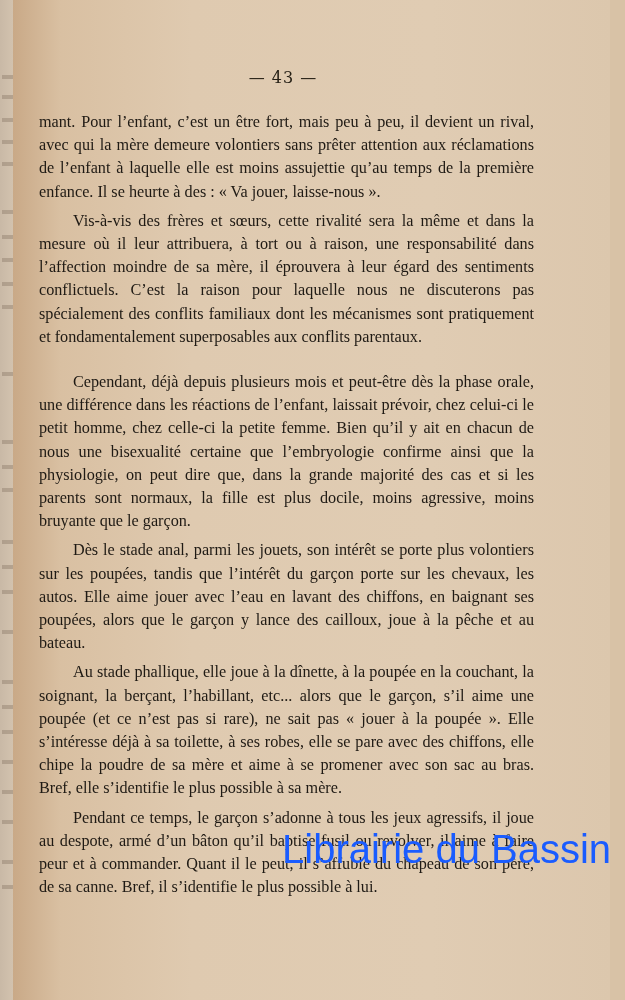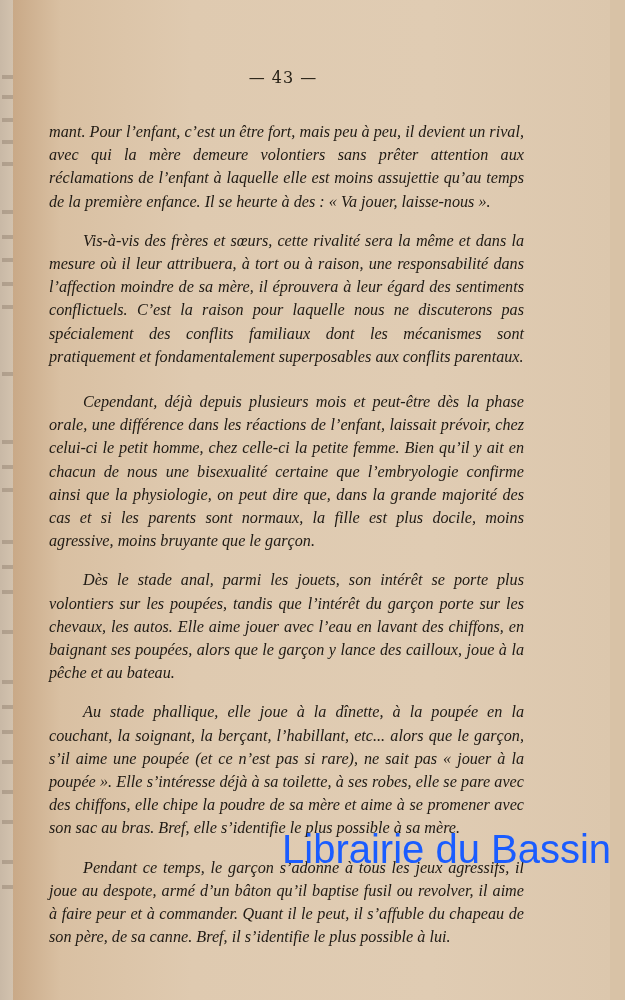--- a/index.html
+++ b/index.html
@@ -24,21 +24,21 @@
     position:absolute; top:68px; left:0; width:540px; text-align:center;
     font-size:16px; color:#262016; letter-spacing:1px;
     font-family:"DejaVu Serif", serif;
   }
   .body-text {
     position:absolute; left:20px; top:105px; width:507px;
     color:#1f1a14; font-size:16.2px; line-height:23.2px;
     font-family:"Liberation Serif", serif;
     text-align:justify;
   }
-  .para { margin:16px; text-indent:0;font-style:italic; }
+  .para { margin:6px; text-indent:0; }
   .para.indent { text-indent:34px; }
   .para.gap { margin-top:22px; }
   .watermark {
     position:absolute; left:282px; top:830px;
     color:#1a5cff; font-family:"Liberation Sans", sans-serif;
     font-size:40px; line-height:38px; white-space:nowrap;
   }
 </style>
 </head>
 <body>

